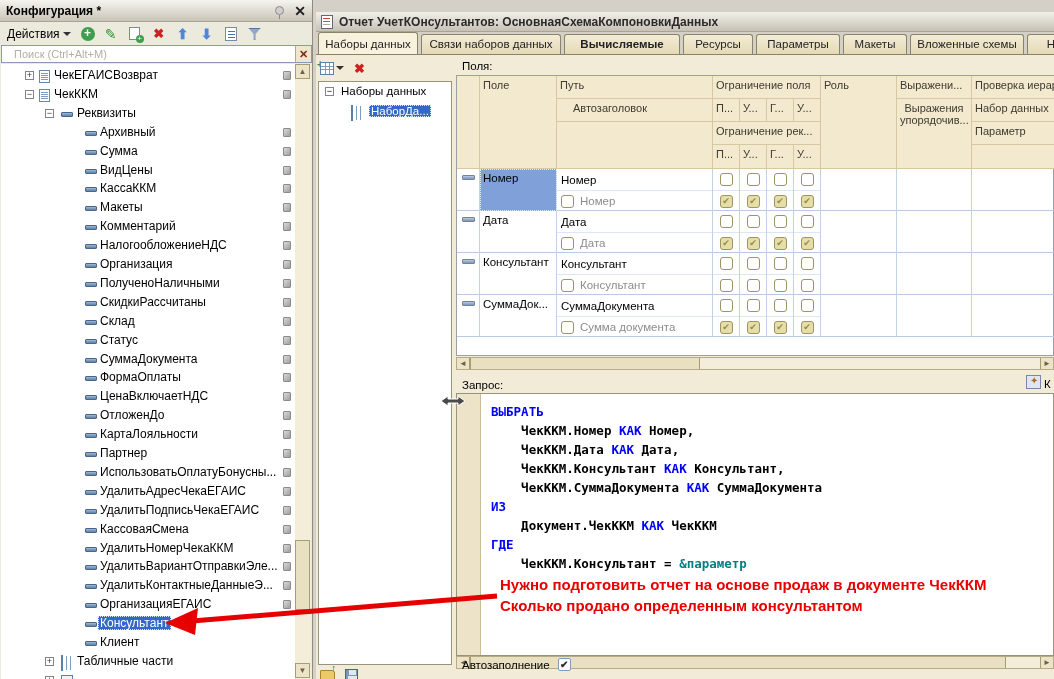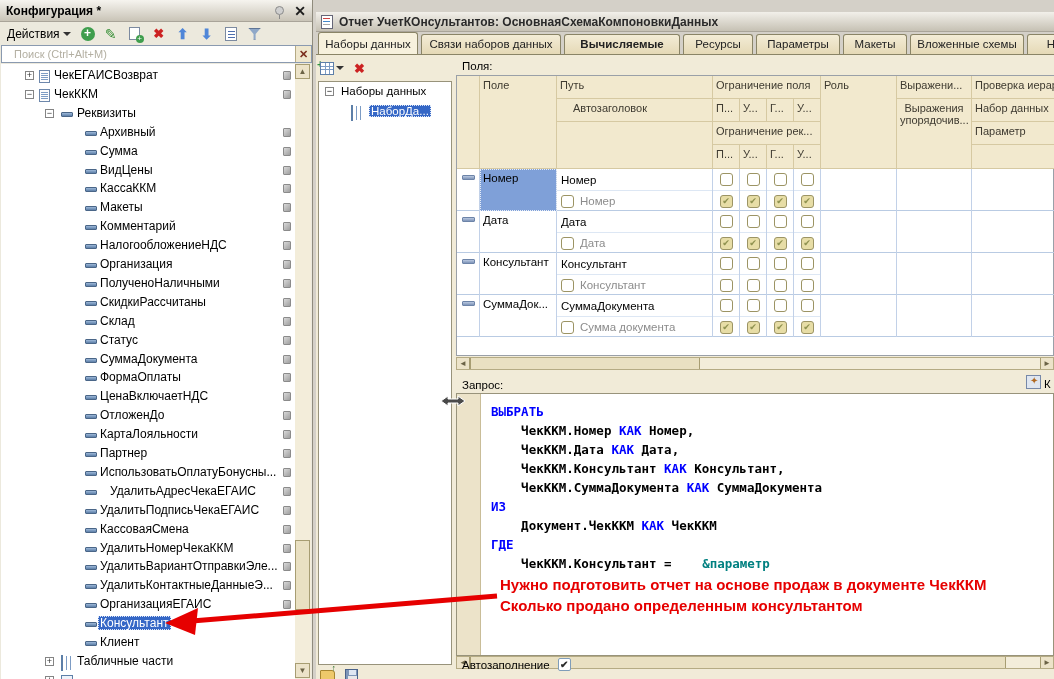--- a/index.html
+++ b/index.html
@@ -120,21 +120,21 @@
   .qb-ico { position:absolute; left:710px; top:320px; width:15px; height:14px; background:#dfe6f0; border:1px solid #7688a8; }
   .qb-ico:after { content:"\2726"; position:absolute; left:3px; top:-1px; font-size:10px; color:#b06820; }
   .qb-label { position:absolute; left:728px; top:323px; font-size:11.5px; }
 
   #query-editor { position:absolute; left:140px; top:338px; width:598px; height:263px; background:#fff; border:1px solid #98937b; }
   .q-gutter { position:absolute; left:0; top:0; width:24px; height:100%; background:#ece3c9; border-right:1px solid #c9bd98; }
   #query-code { position:absolute; left:34px; top:10px; font-family:"DejaVu Sans Mono", monospace; font-size:12.5px; font-weight:bold; }
   .q-line { height:19px; white-space:pre; }
   .q-kw { color:#0000ff; }
   .q-id { color:#000; }
-  .q-pr { color:#008080;margin-left:23px; }
+  .q-pr { color:#008080; }
 
   .annotation { position:absolute; left:500px; top:574px; z-index:40; color:#e60000; font-weight:bold; font-size:15px; line-height:21px; white-space:nowrap; }
 
   .bottom-row { position:absolute; left:316px; top:658px; display:flex; align-items:center; gap:8px; }
   .bottom-row .lbl { font-size:11.5px; margin-left:146px; }
   .autofill-cb { width:13px; height:13px; background:#fff; border:1px solid #7f9db9; border-radius:2px; font-size:10px; line-height:11px; text-align:center; color:#2c2c2c; font-weight:bold; }
 
   #arrow-overlay { position:absolute; left:0; top:0; z-index:60; pointer-events:none; }
   #cursor-icon { position:absolute; left:440px; top:393px; z-index:70; pointer-events:none; }
 </style>
@@ -281,21 +281,21 @@
         <span class="t-label" style="left: 97px;">Партнер</span>
         <span class="lock-ico"></span>
       </div>
       <div class="t-row" style="top: 398.9px;">
         <span class="t-ico ico-dash" style="left: 84px;"></span>
         <span class="t-label" style="left: 97px;">ИспользоватьОплатуБонусны...</span>
         <span class="lock-ico"></span>
       </div>
       <div class="t-row" style="top: 417.8px;">
         <span class="t-ico ico-dash" style="left: 84px;"></span>
-        <span class="t-label" style="left: 107px;">УдалитьАдресЧекаЕГАИС</span>
+        <span class="t-label" style="left: 97px;">УдалитьАдресЧекаЕГАИС</span>
         <span class="lock-ico"></span>
       </div>
       <div class="t-row" style="top: 436.7px;">
         <span class="t-ico ico-dash" style="left: 84px;"></span>
         <span class="t-label" style="left: 97px;">УдалитьПодписьЧекаЕГАИС</span>
         <span class="lock-ico"></span>
       </div>
       <div class="t-row" style="top: 455.6px;">
         <span class="t-ico ico-dash" style="left: 84px;"></span>
         <span class="t-label" style="left: 97px;">КассоваяСмена</span>

